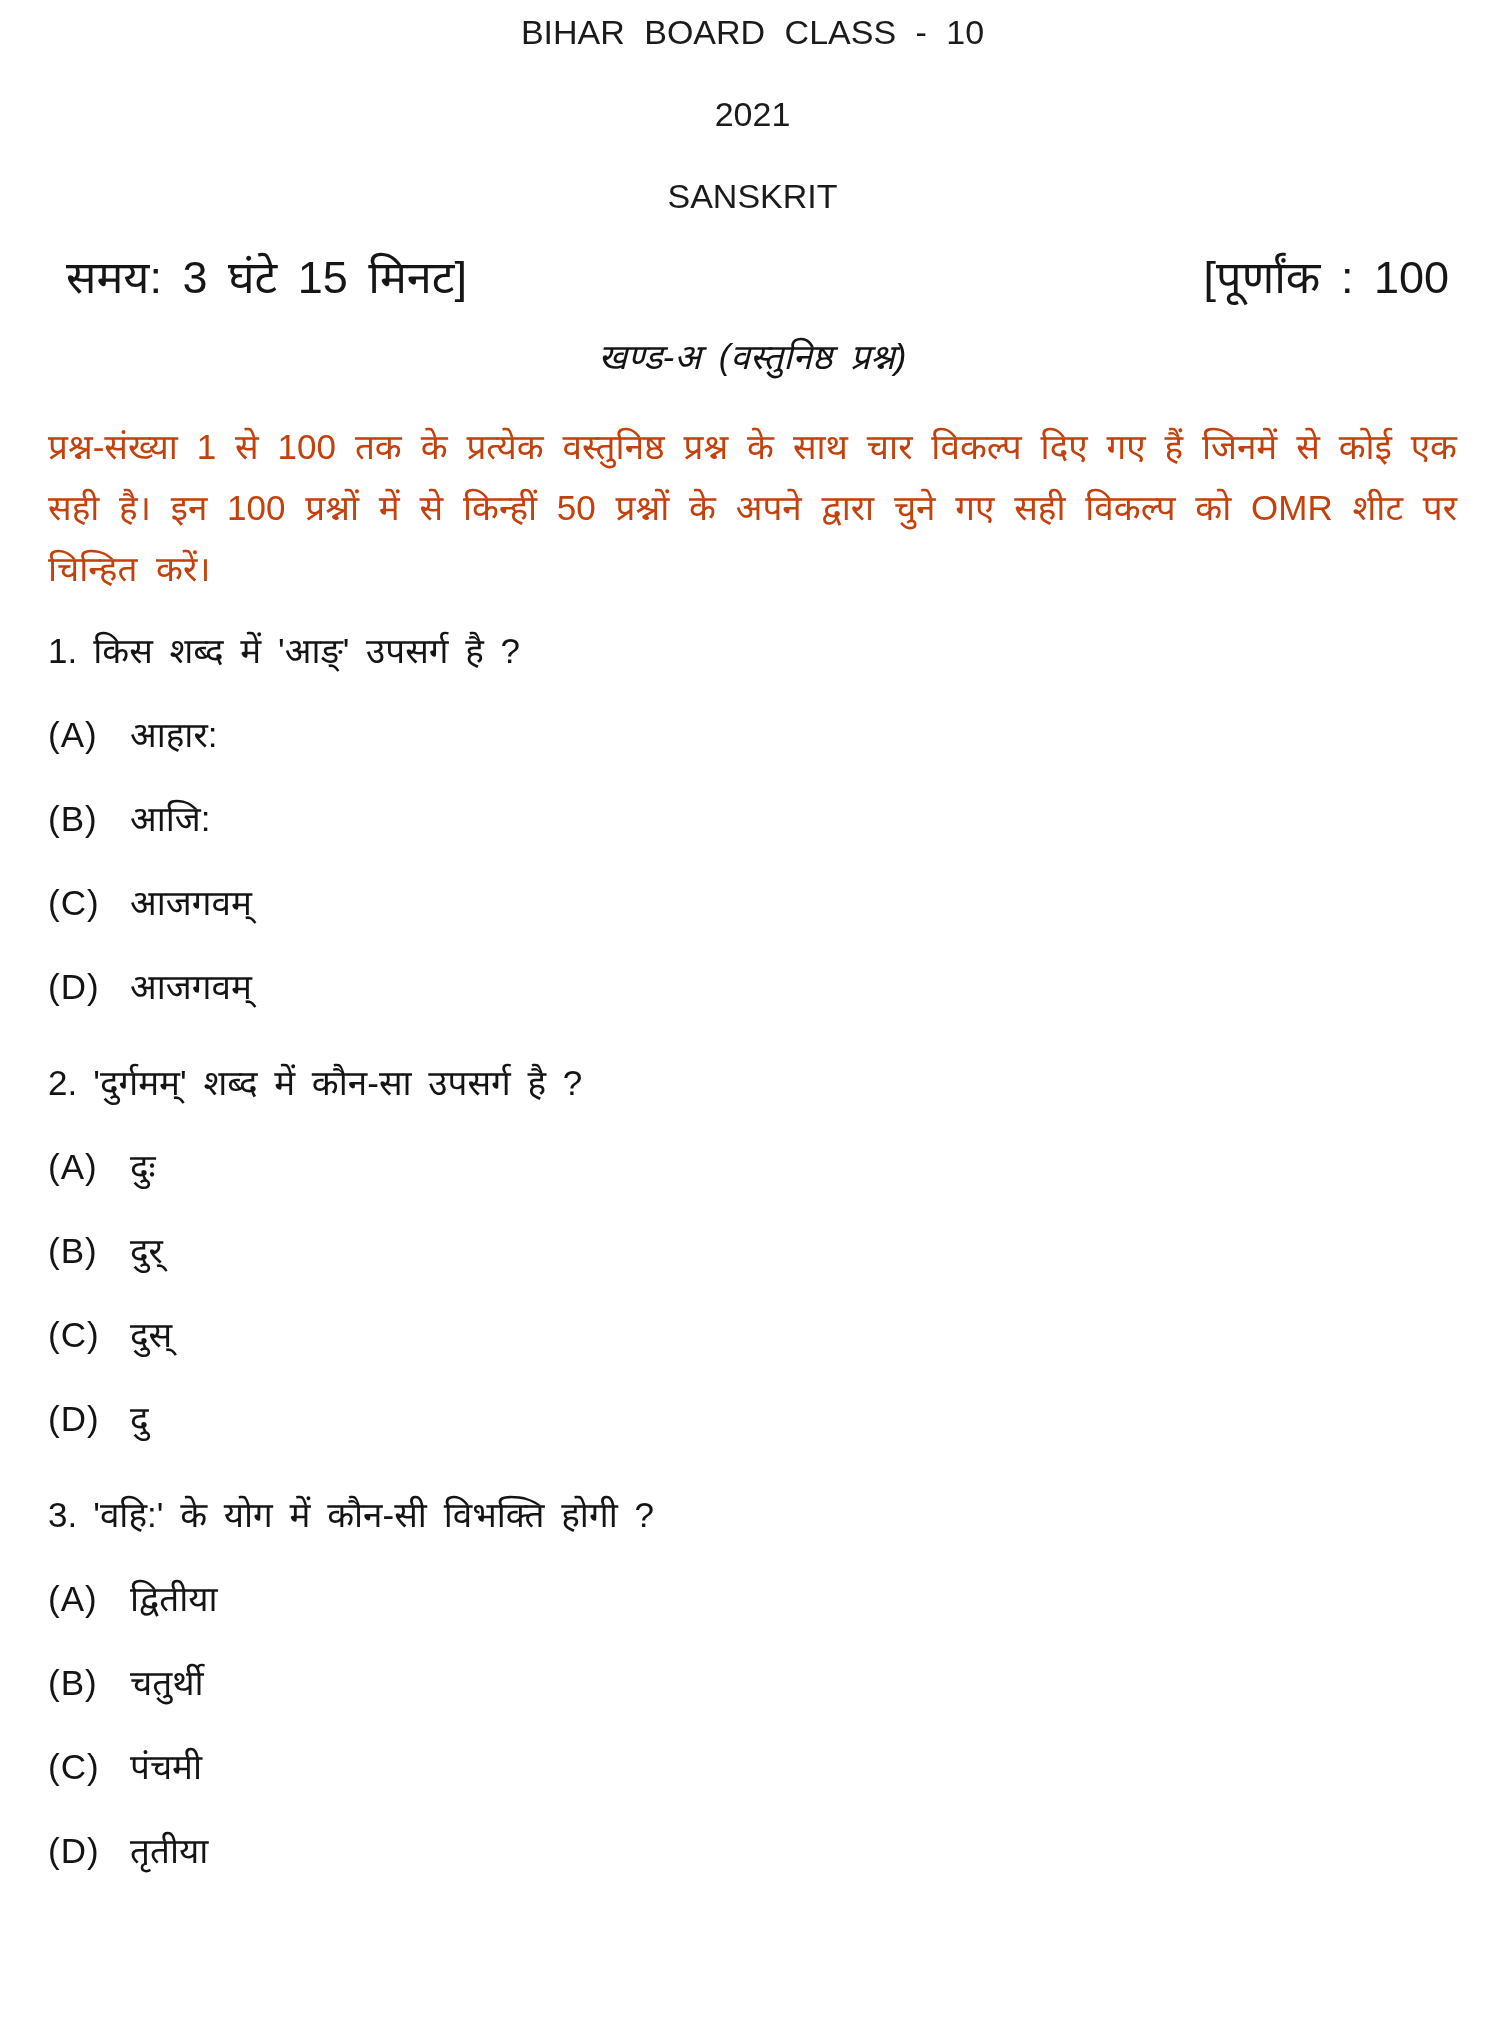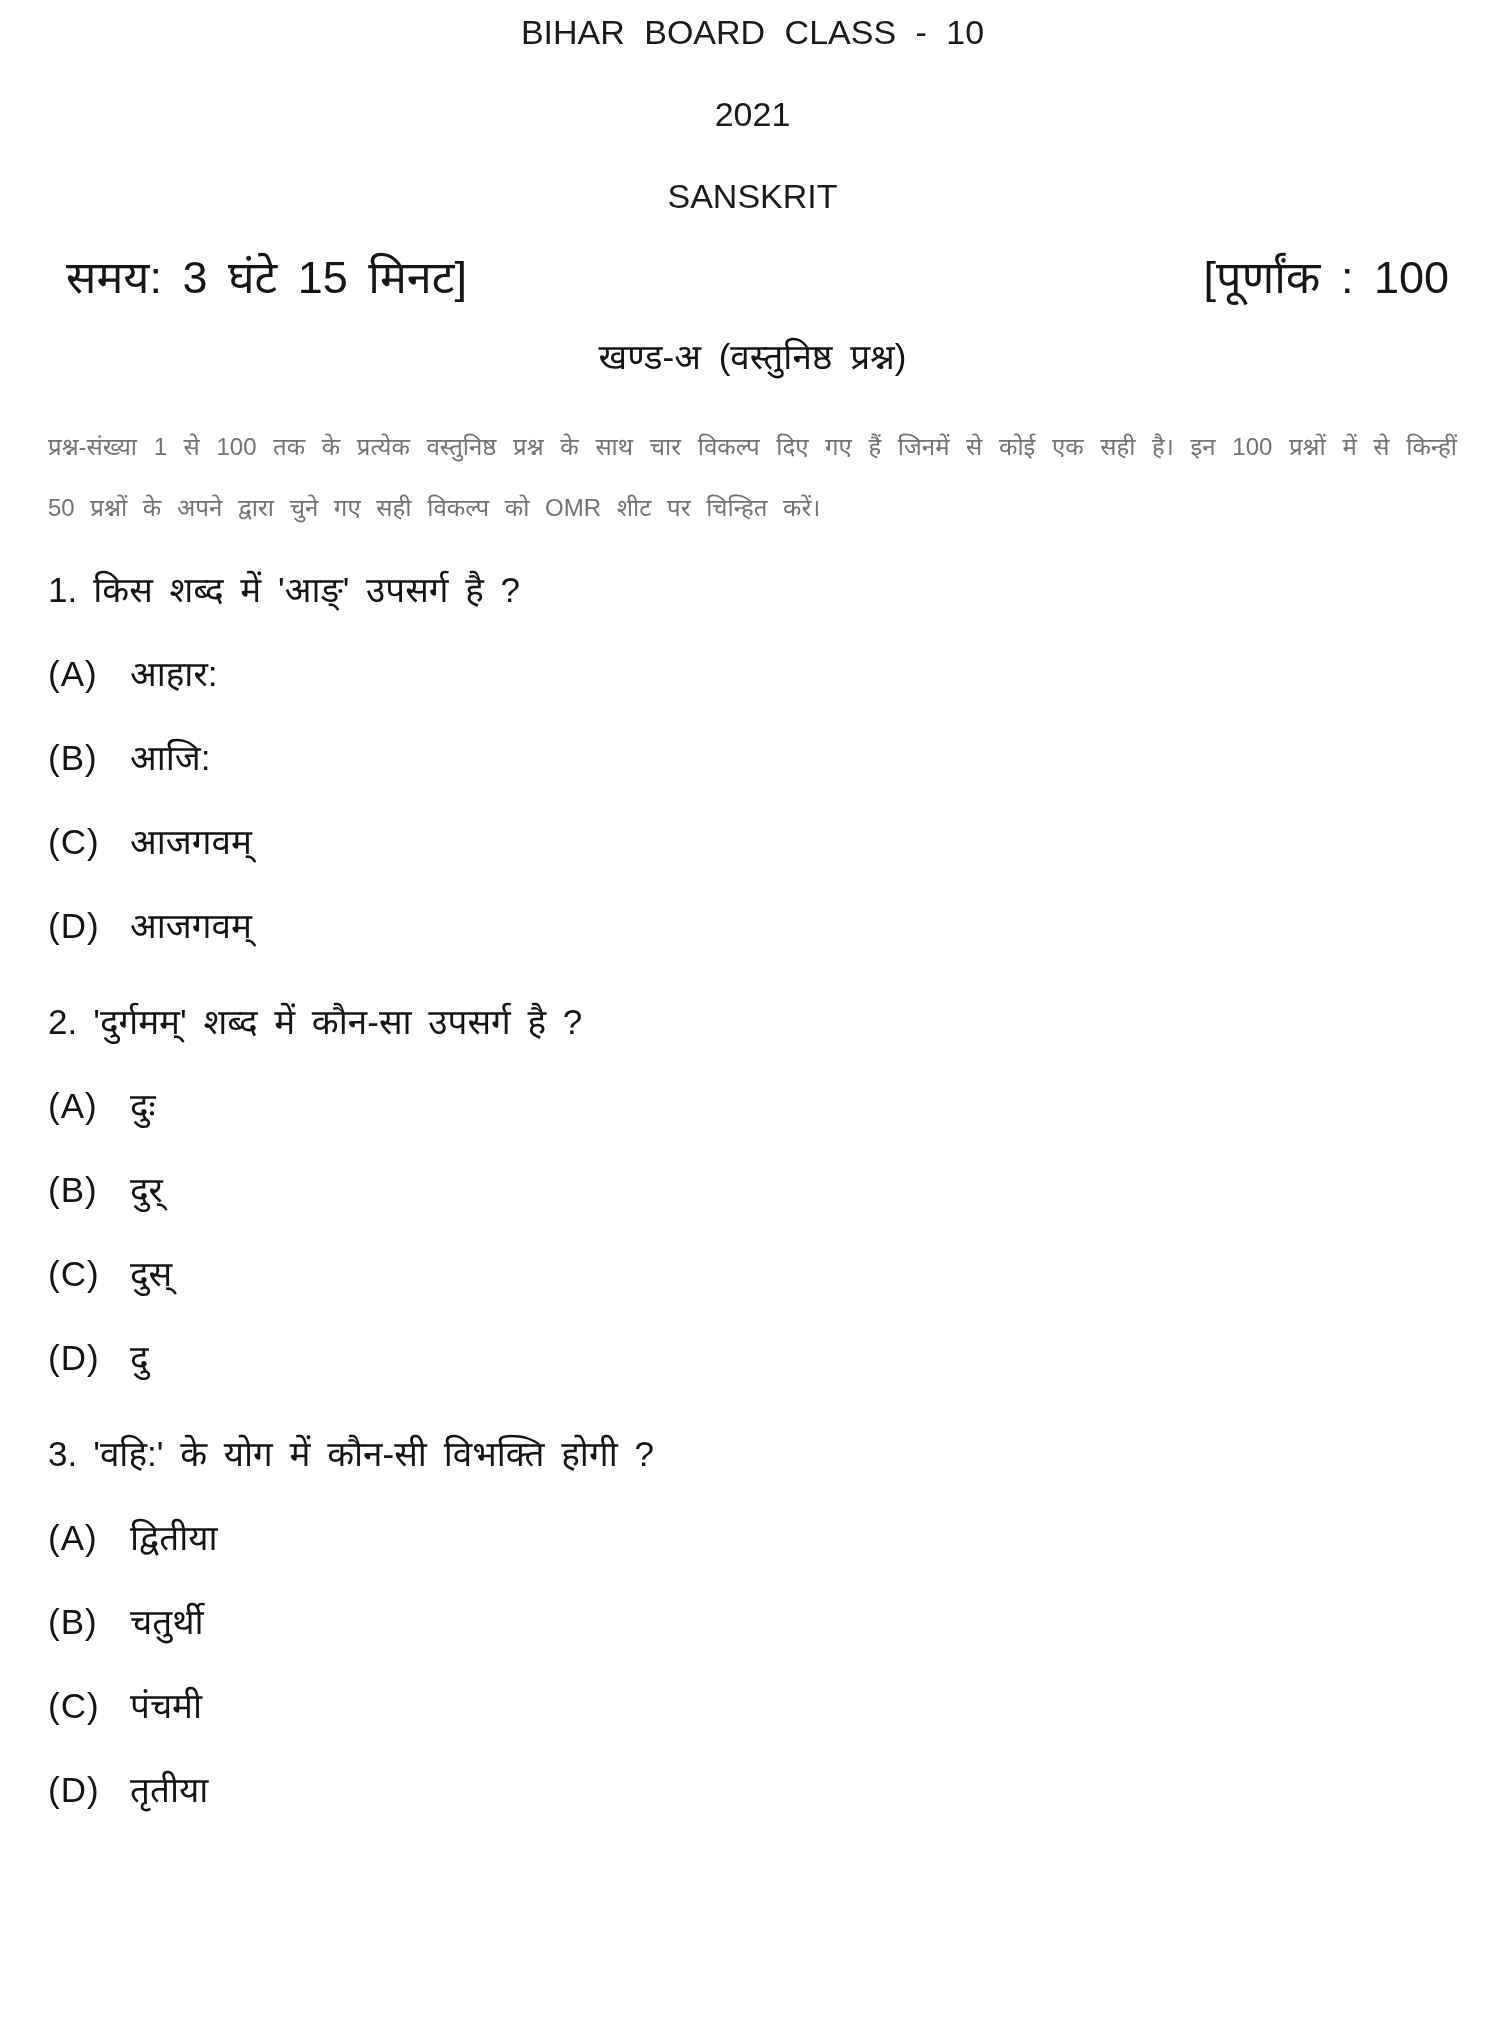--- a/index.html
+++ b/index.html
@@ -37,28 +37,29 @@
     padding: 0 8px 0 18px;
   }
   .section-heading {
     text-align: center;
     font-size: 35px;
     line-height: 46px;
     margin: 0 0 36px 0;
     font-weight: 400;
     word-spacing: 8px;
     color: #141414;
+    font-style: italic;
   }
   .instructions {
-    font-size: 24px;
+    font-size: 35px;
     line-height: 61px;
     margin: 0 0 30px 0;
     text-align: justify;
     word-spacing: 9px;
-    color: #737373;
+    color: #c2410c;
   }
   .question {
     margin: 0 0 48px 0;
   }
   .q-line {
     display: flex;
     gap: 16px;
     font-size: 35px;
     line-height: 44px;
     margin: 0 0 40px 0;

